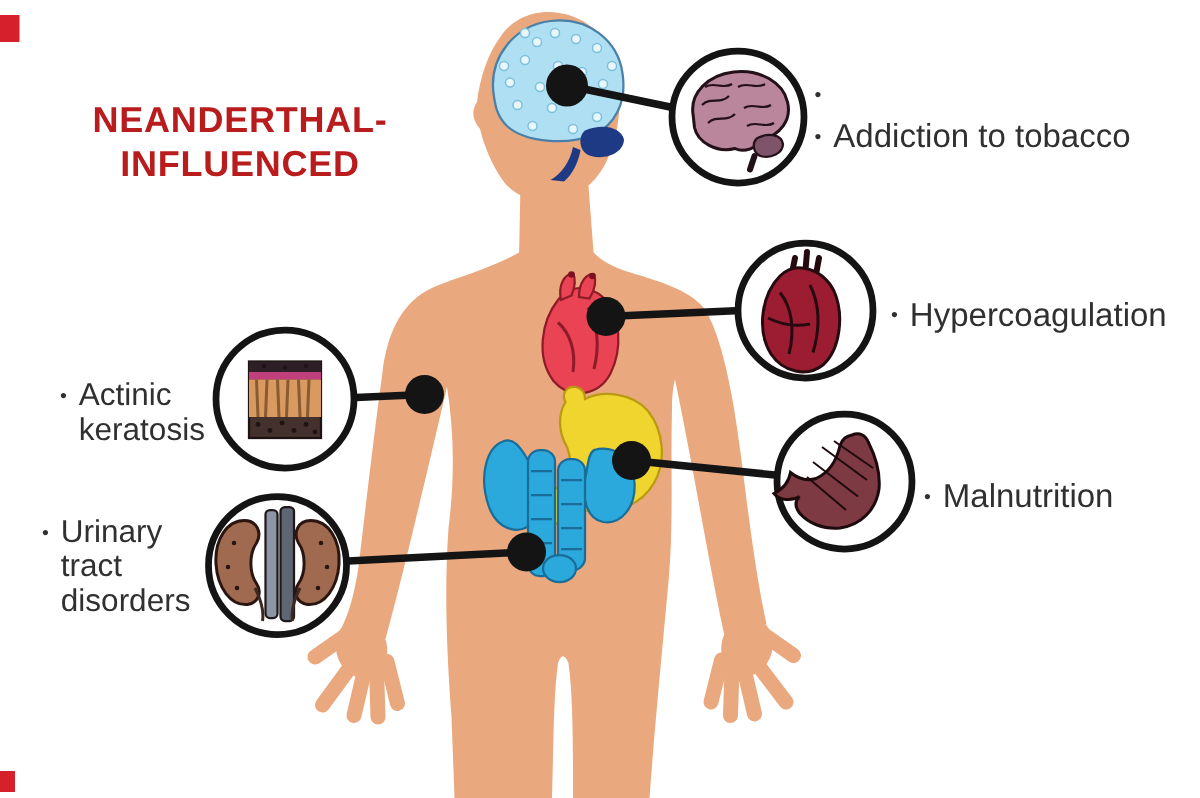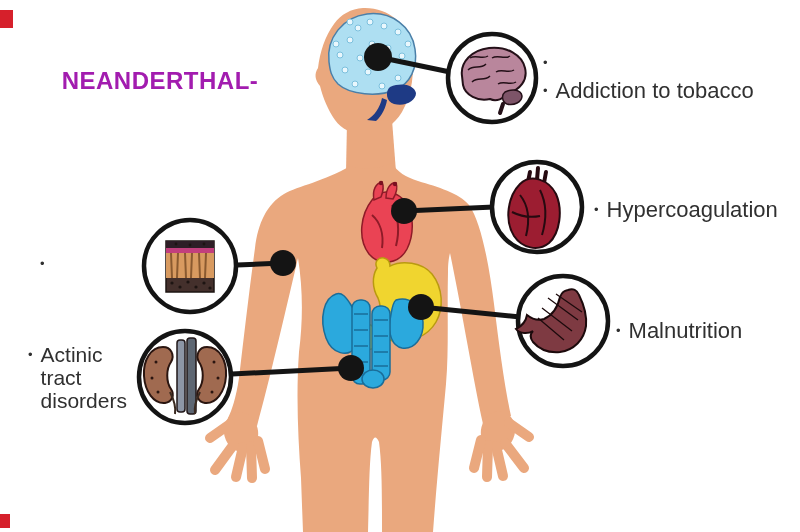--- a/index.html
+++ b/index.html
@@ -8,21 +8,21 @@
     width:800px;height:532px;
     background:#ffffff;
     overflow:hidden;
     font-family:"Liberation Sans", sans-serif;
   }
   .scene{position:absolute;left:0;top:0;}
   .title{
     position:absolute;left:28px;top:66px;width:264px;
     text-align:center;
     font-size:24px;font-weight:bold;line-height:29px;
-    letter-spacing:0.5px;color:#a21caf;
+    letter-spacing:0.5px;color:#b91c1c;
   }
   .title span{display:block;}
   .label-row{
     position:absolute;display:flex;gap:8px;
     color:#303030;font-size:22px;line-height:28px;
   }
   .label-row .bullet{font-size:13px;line-height:28px;}
   .label-col{font-size:21px;line-height:23px;}
   .label-col .bullet{line-height:23px;}
   .wrap95{width:98px;}
@@ -218,20 +218,21 @@
           <circle cx="212" cy="392" r="1.5"></circle>
       </g>
     </g>
   </svg>
 
   <div class="artifact" style="left:0;top:10px;width:13px;height:18px;background:#D6202B;"></div>
   <div class="artifact" style="left:0;top:514px;width:10px;height:14px;background:#D6202B;"></div>
 
   <div class="title">
     <span>NEANDERTHAL-</span>
+    <span>INFLUENCED</span>
   </div>
 
   <div class="label-row" style="left:543px;top:49px;">
     <span class="bullet">•</span>
   </div>
   <div class="label-row" style="left:543px;top:77px;">
     <span class="bullet">•</span>
     <span>Addiction to tobacco</span>
   </div>
 
@@ -240,20 +241,21 @@
     <span>Hypercoagulation</span>
   </div>
 
   <div class="label-row" style="left:616px;top:317px;">
     <span class="bullet">•</span>
     <span>Malnutrition</span>
   </div>
 
   <div class="label-row label-col" style="left:40px;top:252px;">
     <span class="bullet">•</span>
+    <span class="wrap95">Actinic keratosis</span>
   </div>
 
   <div class="label-row label-col" style="left:28px;top:343px;">
     <span class="bullet">•</span>
-    <span class="wrap85">Actinic tract disorders</span>
+    <span class="wrap85">Urinary tract disorders</span>
   </div>
 
 </div>
 
 </body></html>

